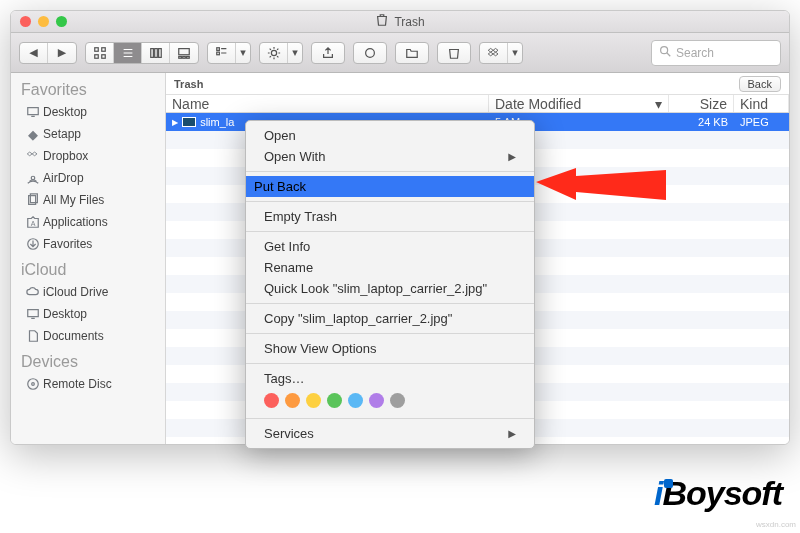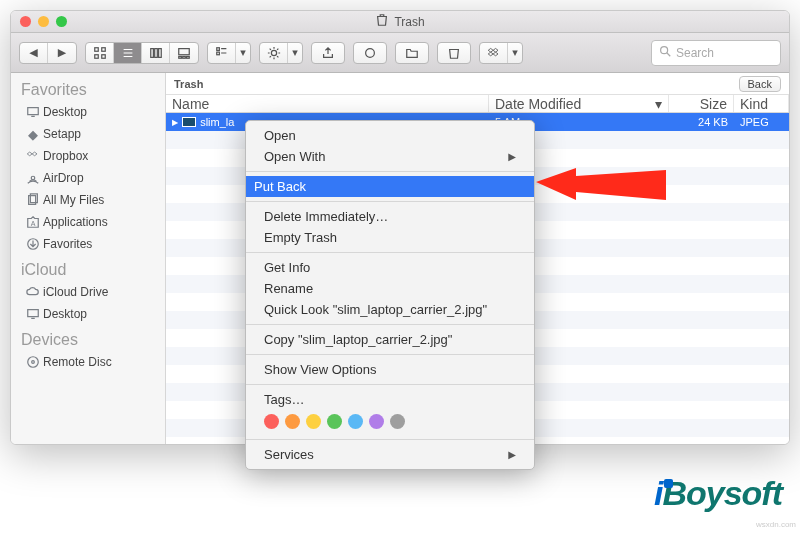--- a/index.html
+++ b/index.html
@@ -232,21 +232,21 @@
     }
     .cm-item {
       padding: 3px 18px;
       color: #333;
       display: flex;
       justify-content: space-between;
       align-items: center;
     }
     .cm-item.highlight {
       background: var(--context-highlight);
-      color: #ffffff;
+      color: #000000;
       padding-left: 8px;
     }
     .cm-sep {
       height: 1px;
       background: #d6d6d6;
       margin: 4px 0;
     }
     .cm-tags {
       display: flex;
       gap: 6px;
@@ -270,21 +270,21 @@
     .brand {
       position: absolute;
       right: 18px;
       bottom: 20px;
       font-size: 34px;
       font-weight: 700;
       font-style: italic;
       letter-spacing: -1px;
     }
     .brand .i { color: var(--brand-blue); }
-    .brand .b { color: #0f766e; font-style: italic; }
+    .brand .b { color: #000000; font-style: italic; }
     .brand-dot {
       position: absolute;
       width: 9px; height: 9px;
       background: var(--brand-blue);
       border-radius: 2px;
       top: 5px;
       left: 10px;
     }
     .small-credit {
       position: absolute;
@@ -492,20 +492,28 @@
           <span>iCloud Drive</span>
         </div>
       <div class="sb-item">
           <span class="sb-icon">
             <svg class="icon" viewBox="0 0 16 16">
               <rect x="2" y="3" width="12" height="8"></rect>
               <line x1="6" y1="13" x2="10" y2="13"></line>
             </svg>
           </span>
           <span>Desktop</span>
+        </div>
+      <div class="sb-item">
+          <span class="sb-icon">
+            <svg class="icon" viewBox="0 0 16 16">
+              <path d="M4 2h6l3 3v9H4z"></path>
+            </svg>
+          </span>
+          <span>Documents</span>
         </div>
 
       <div class="sb-section">Devices</div>
       <div class="sb-item">
           <span class="sb-icon">
             <svg class="icon" viewBox="0 0 16 16">
               <circle cx="8" cy="8" r="6"></circle>
               <circle cx="8" cy="8" r="1.5"></circle>
             </svg>
           </span>
@@ -567,23 +575,20 @@
   <div class="cm-item">
       <span>Open With</span>
       <span class="submenu-arrow">▶</span>
     </div>
   <div class="cm-sep"></div>
   <div class="cm-item highlight">
       <span>Put Back</span>
     </div>
   <div class="cm-sep"></div>
   <div class="cm-item">
-      <span>Delete Immediately…</span>
-    </div>
-  <div class="cm-item">
       <span>Empty Trash</span>
     </div>
   <div class="cm-sep"></div>
   <div class="cm-item">
       <span>Get Info</span>
     </div>
   <div class="cm-item">
       <span>Rename</span>
     </div>
   <div class="cm-item">

